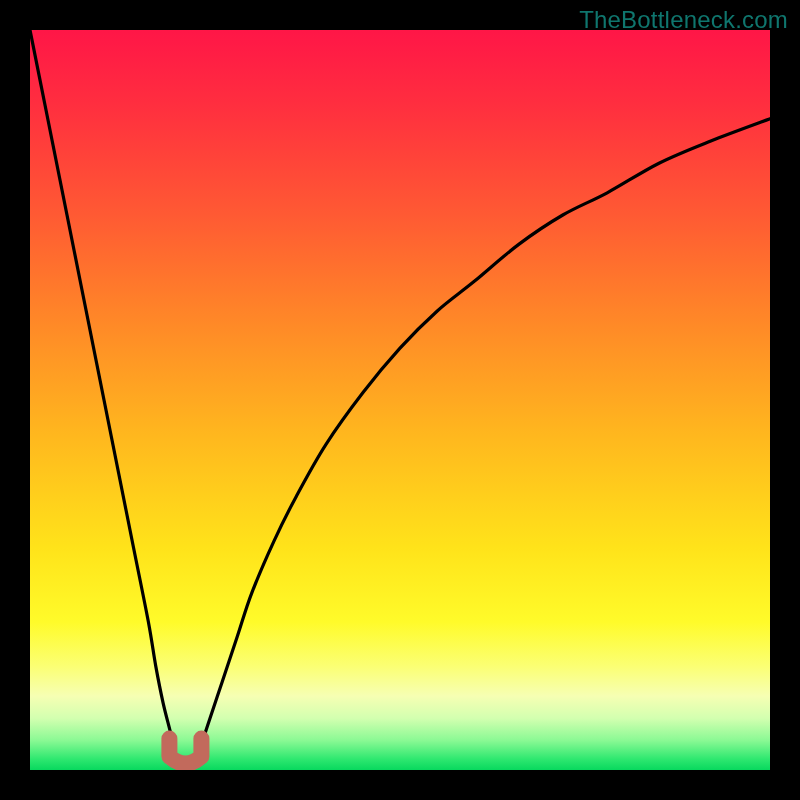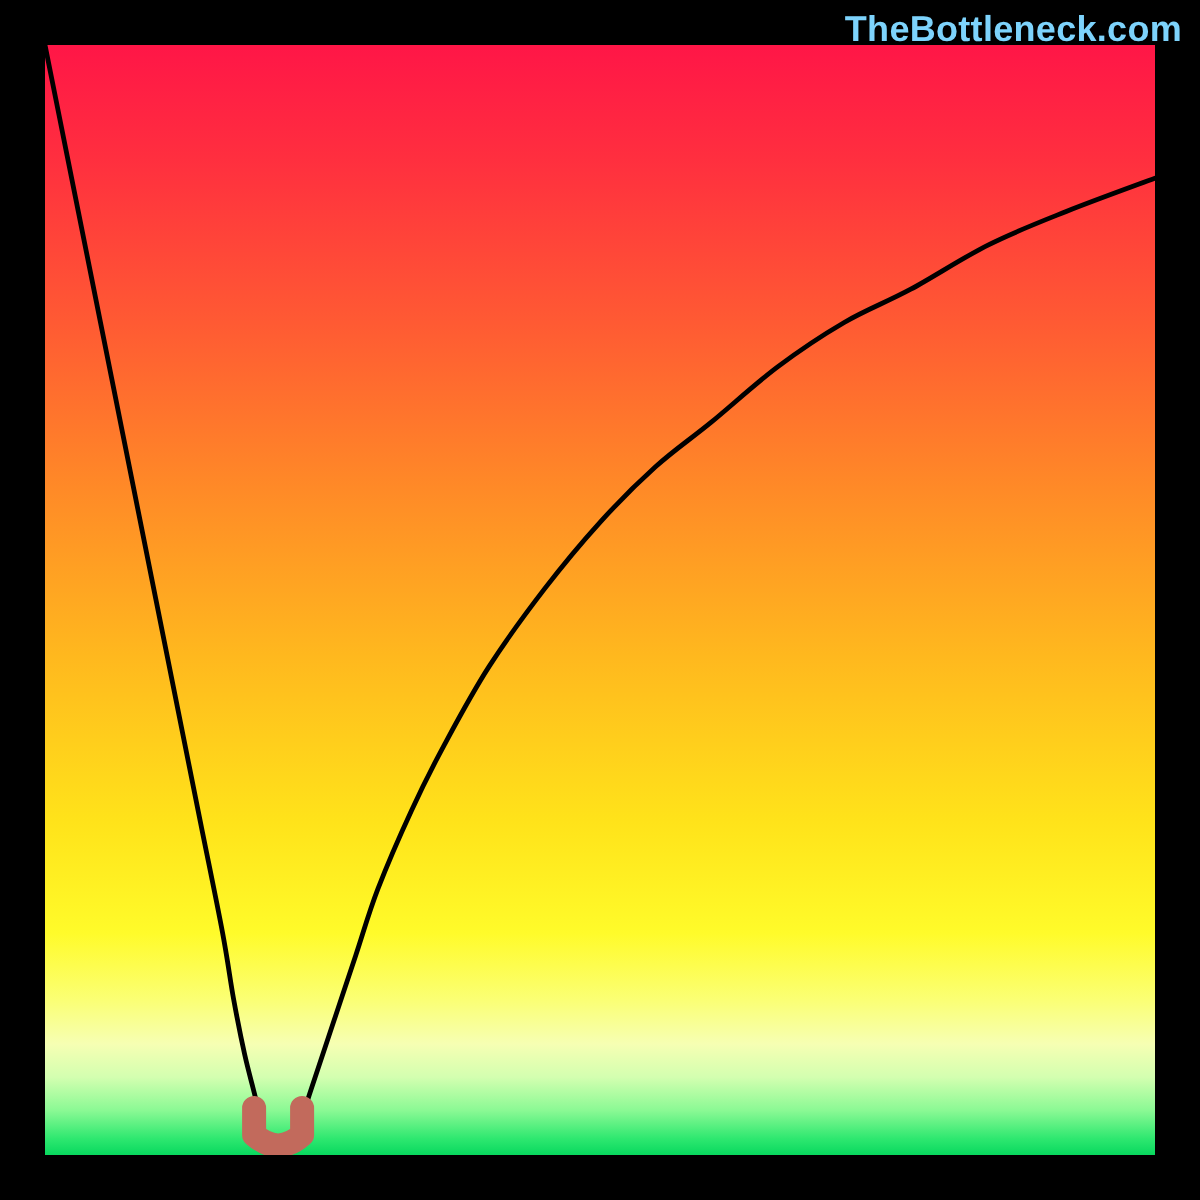--- a/index.html
+++ b/index.html
@@ -20,23 +20,23 @@
     overflow: hidden;
   }
   .gradient {
     position: absolute;
     inset: 0;
   }
   .watermark {
     position: absolute;
     top: 6px;
     right: 12px;
-    color: #7dd3fc;
+    color: #0f766e;
     font-size: 24px;
-    font-weight: 700;
+    font-weight: 400;
     letter-spacing: 0.2px;
     z-index: 20;
     user-select: none;
   }
   svg.curves {
     position: absolute;
     inset: 0;
     z-index: 10;
   }
   svg.marker {

